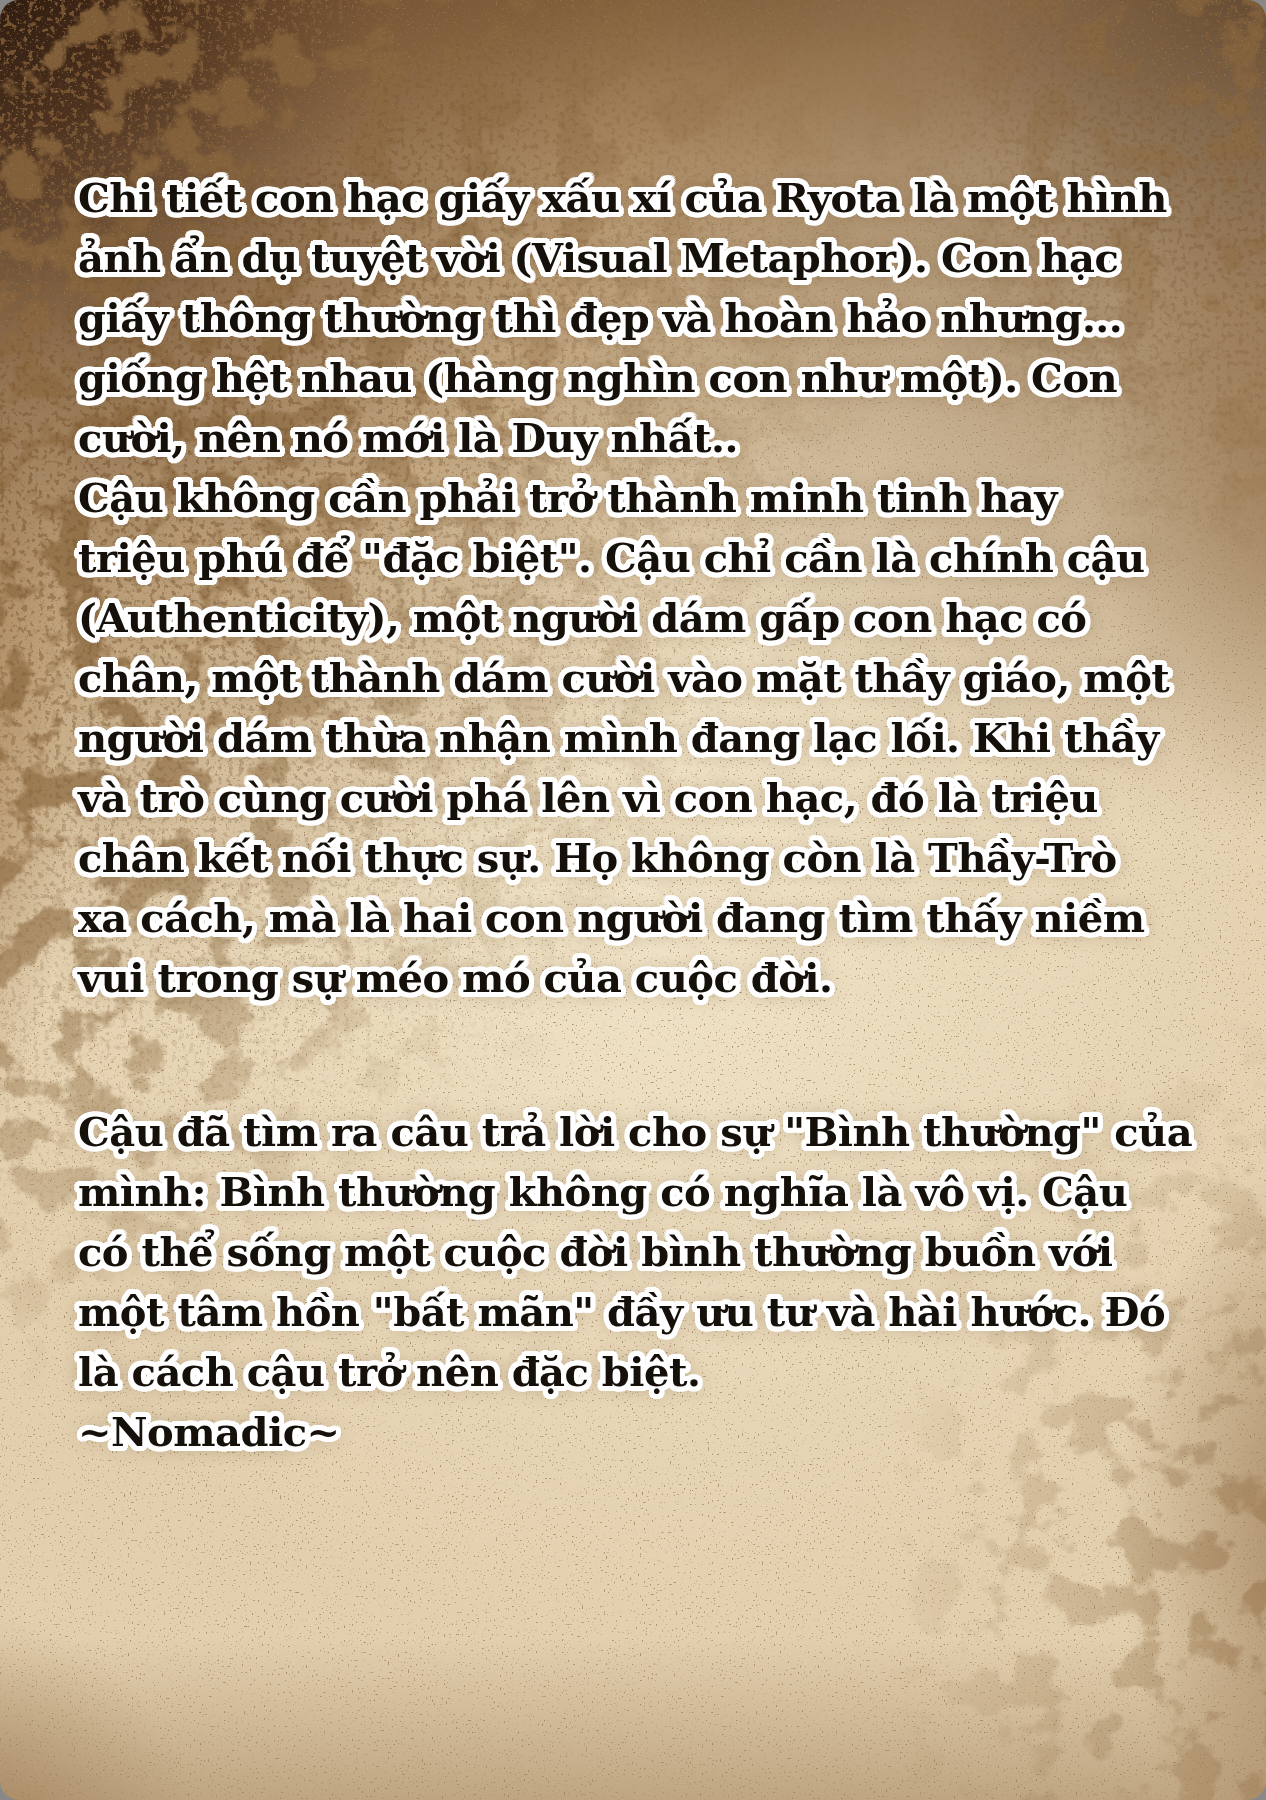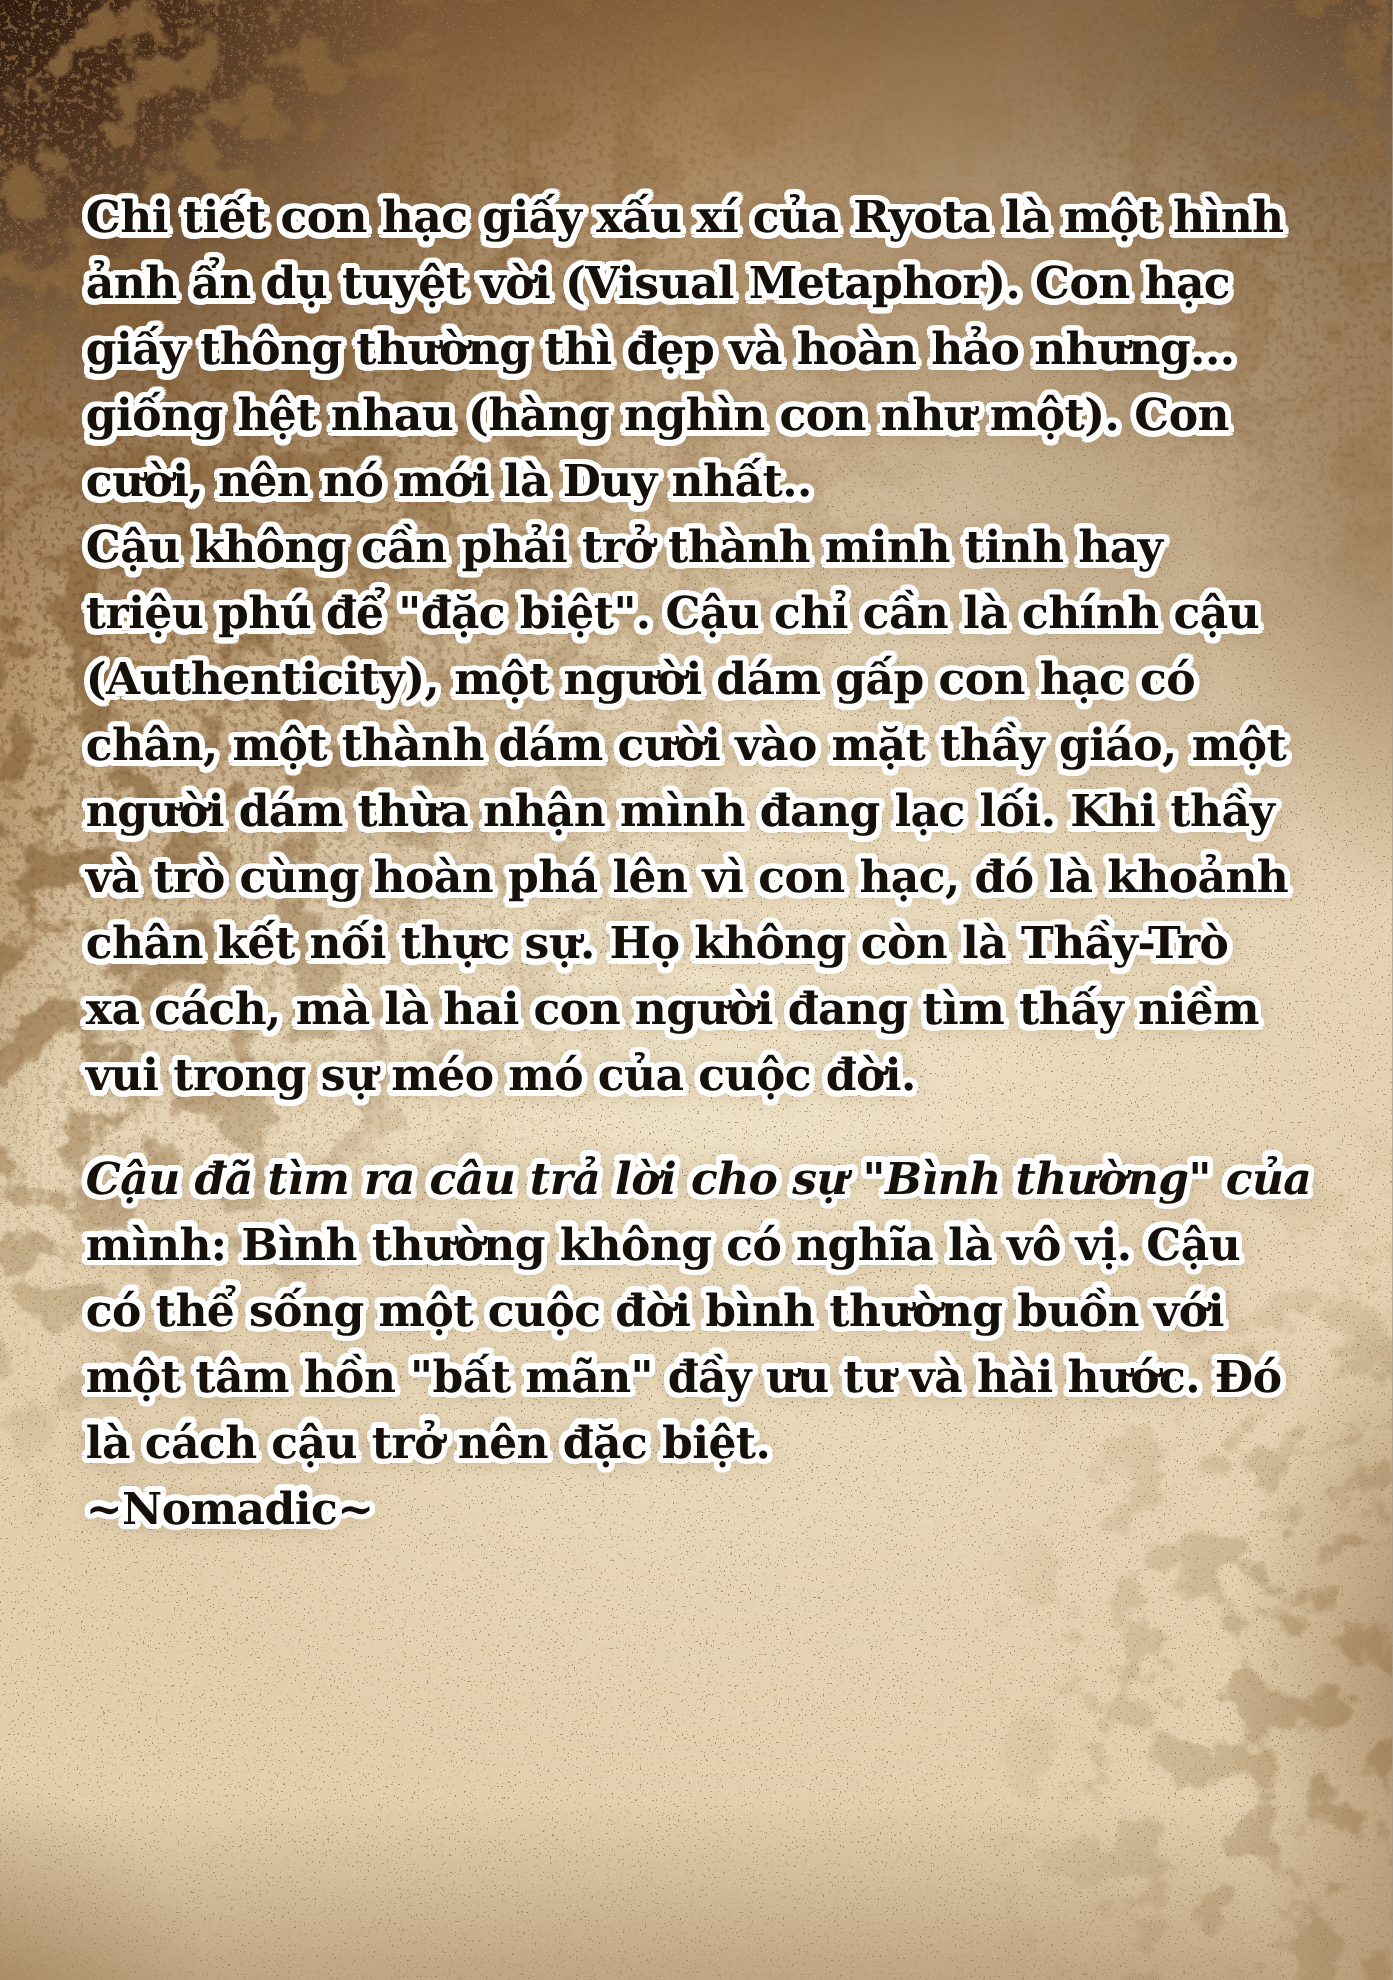--- a/index.html
+++ b/index.html
@@ -17,20 +17,21 @@
       radial-gradient(circle at -3% -3%, rgba(28,13,5,0.97) 0%, rgba(58,30,12,0.88) 9%, rgba(98,58,24,0.62) 19%, rgba(135,90,42,0.38) 30%, rgba(150,105,55,0) 46%),
       radial-gradient(ellipse 62% 16% at 48% -4%, rgba(66,38,15,0.72) 0%, rgba(100,62,28,0.34) 55%, rgba(100,62,28,0) 100%),
       radial-gradient(circle at 103% -4%, rgba(52,27,10,0.82) 0%, rgba(98,60,26,0.45) 17%, rgba(98,60,26,0) 40%),
       radial-gradient(ellipse 24% 28% at 103% 26%, rgba(122,76,33,0.40) 0%, rgba(122,76,33,0) 70%),
       radial-gradient(ellipse 24% 30% at 105% 85%, rgba(112,68,28,0.55) 0%, rgba(112,68,28,0) 70%),
       radial-gradient(ellipse 30% 20% at -5% 103%, rgba(128,88,46,0.45) 0%, rgba(128,88,46,0) 70%),
       radial-gradient(ellipse 17% 34% at -6% 42%, rgba(132,86,40,0.55) 0%, rgba(132,86,40,0) 70%),
       linear-gradient(to top, rgba(118,78,38,0.32) 0%, rgba(118,78,38,0) 9%),
       radial-gradient(ellipse 56% 42% at 52% 50%, #f0e3c7 0%, rgba(240,227,199,0) 100%),
       #e2cfae;
+    border-radius: 19px;
   }
   .texture {
     position: absolute;
     inset: 0;
     width: 100%;
     height: 100%;
     pointer-events: none;
   }
   .text-block {
     position: absolute;
@@ -48,22 +49,21 @@
     white-space: nowrap;
     
     text-shadow:
       5px 0 0 #fff, -5px 0 0 #fff, 0 5px 0 #fff, 0 -5px 0 #fff,
       4px 4px 0 #fff, -4px 4px 0 #fff, 4px -4px 0 #fff, -4px -4px 0 #fff,
       2px 5px 0 #fff, -2px 5px 0 #fff, 2px -5px 0 #fff, -2px -5px 0 #fff,
       5px 2px 0 #fff, -5px 2px 0 #fff, 5px -2px 0 #fff, -5px -2px 0 #fff,
       0 0 18px rgba(82,52,26,0.55);
   }
   .para-gap {
-    margin-top: 34px;
-    font-style: italic;
+    margin-top: 94px;
   }
   .signature {
     text-align: left;
     white-space: nowrap;
   }
 </style>
 </head>
 <body>
 
 <div class="page">
@@ -130,21 +130,21 @@
     <div class="line">Chi tiết con hạc giấy xấu xí của Ryota là một hình</div>
     <div class="line">ảnh ẩn dụ tuyệt vời (Visual Metaphor). Con hạc</div>
     <div class="line">giấy thông thường thì đẹp và hoàn hảo nhưng...</div>
     <div class="line">giống hệt nhau (hàng nghìn con như một). Con</div>
     <div class="line">cười, nên nó mới là Duy nhất..</div>
     <div class="line">Cậu không cần phải trở thành minh tinh hay</div>
     <div class="line">triệu phú để "đặc biệt". Cậu chỉ cần là chính cậu</div>
     <div class="line">(Authenticity), một người dám gấp con hạc có</div>
     <div class="line">chân, một thành dám cười vào mặt thầy giáo, một</div>
     <div class="line">người dám thừa nhận mình đang lạc lối. Khi thầy</div>
-    <div class="line">và trò cùng hoàn phá lên vì con hạc, đó là khoảnh</div>
+    <div class="line">và trò cùng cười phá lên vì con hạc, đó là triệu</div>
     <div class="line">chân kết nối thực sự. Họ không còn là Thầy-Trò</div>
     <div class="line">xa cách, mà là hai con người đang tìm thấy niềm</div>
     <div class="line">vui trong sự méo mó của cuộc đời.</div>
     <div class="line para-gap">Cậu đã tìm ra câu trả lời cho sự "Bình thường" của</div>
     <div class="line">mình: Bình thường không có nghĩa là vô vị. Cậu</div>
     <div class="line">có thể sống một cuộc đời bình thường buồn với</div>
     <div class="line">một tâm hồn "bất mãn" đầy ưu tư và hài hước. Đó</div>
     <div class="line">là cách cậu trở nên đặc biệt.</div>
     <div class="line signature">~Nomadic~</div>
   </div>

